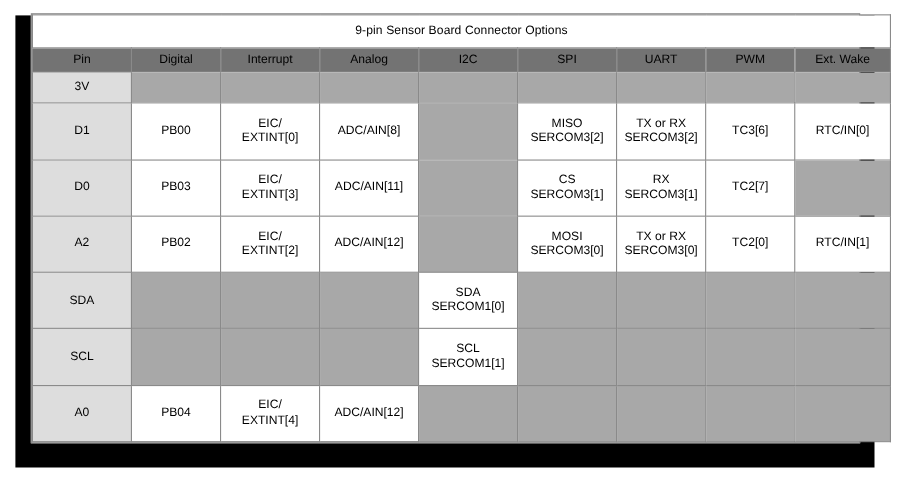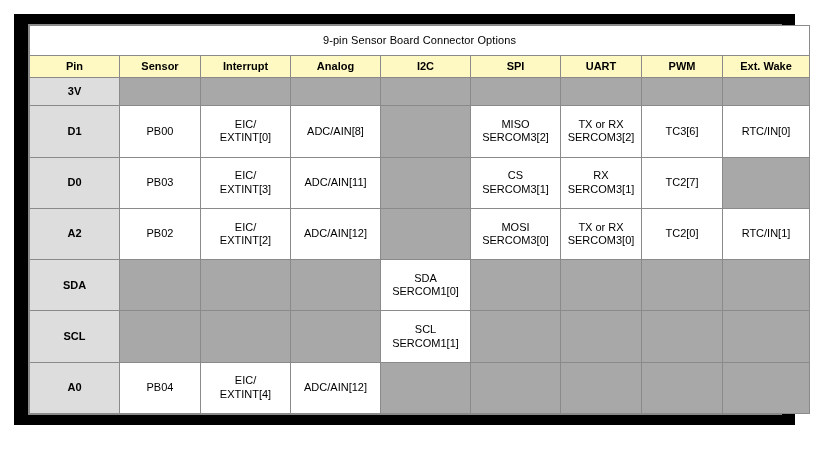--- a/index.html
+++ b/index.html
@@ -20,21 +20,21 @@
     left: 14px;
     top: 14px;
     width: 781px;
     height: 411px;
     background: #000000;
     box-sizing: border-box;
   }
   #table-wrap {
     position: absolute;
     left: 28px;
-    top: 24px;
+    top: 12px;
     width: 754px;
     height: 391px;
     background: #ffffff;
     border: 1px solid #8a8a8a;
     box-sizing: border-box;
   }
   table.pin-table {
     border-collapse: collapse;
     table-layout: fixed;
     width: 100%;
@@ -53,29 +53,29 @@
   
   .title-cell {
     background: #ffffff;
     font-size: 14.5px;
     font-weight: normal;
     height: 30px;
     letter-spacing: 0.1px;
   }
   
   .col-head {
-    background: #fef9c3;
-    font-weight: bold;
+    background: #737373;
+    font-weight: normal;
     font-size: 11.5px;
     height: 22px;
   }
   
   .pin-cell {
     background: #dddddd;
-    font-weight: bold;
+    font-weight: normal;
     font-size: 11.5px;
   }
   
   .data-cell {
     background: #ffffff;
     font-weight: normal;
   }
   
   .empty-cell {
     background: #a8a8a8;
@@ -101,21 +101,21 @@
         <col style="width: 81px;">
         <col style="width: 81px;">
         <col style="width: 87px;">
       </colgroup>
     <thead>
       <tr>
         <th class="title-cell" colspan="9">9-pin Sensor Board Connector Options</th>
       </tr>
       <tr>
           <th class="col-head">Pin</th>
-          <th class="col-head">Sensor</th>
+          <th class="col-head">Digital</th>
           <th class="col-head">Interrupt</th>
           <th class="col-head">Analog</th>
           <th class="col-head">I2C</th>
           <th class="col-head">SPI</th>
           <th class="col-head">UART</th>
           <th class="col-head">PWM</th>
           <th class="col-head">Ext. Wake</th>
         </tr>
     </thead>
     <tbody>

